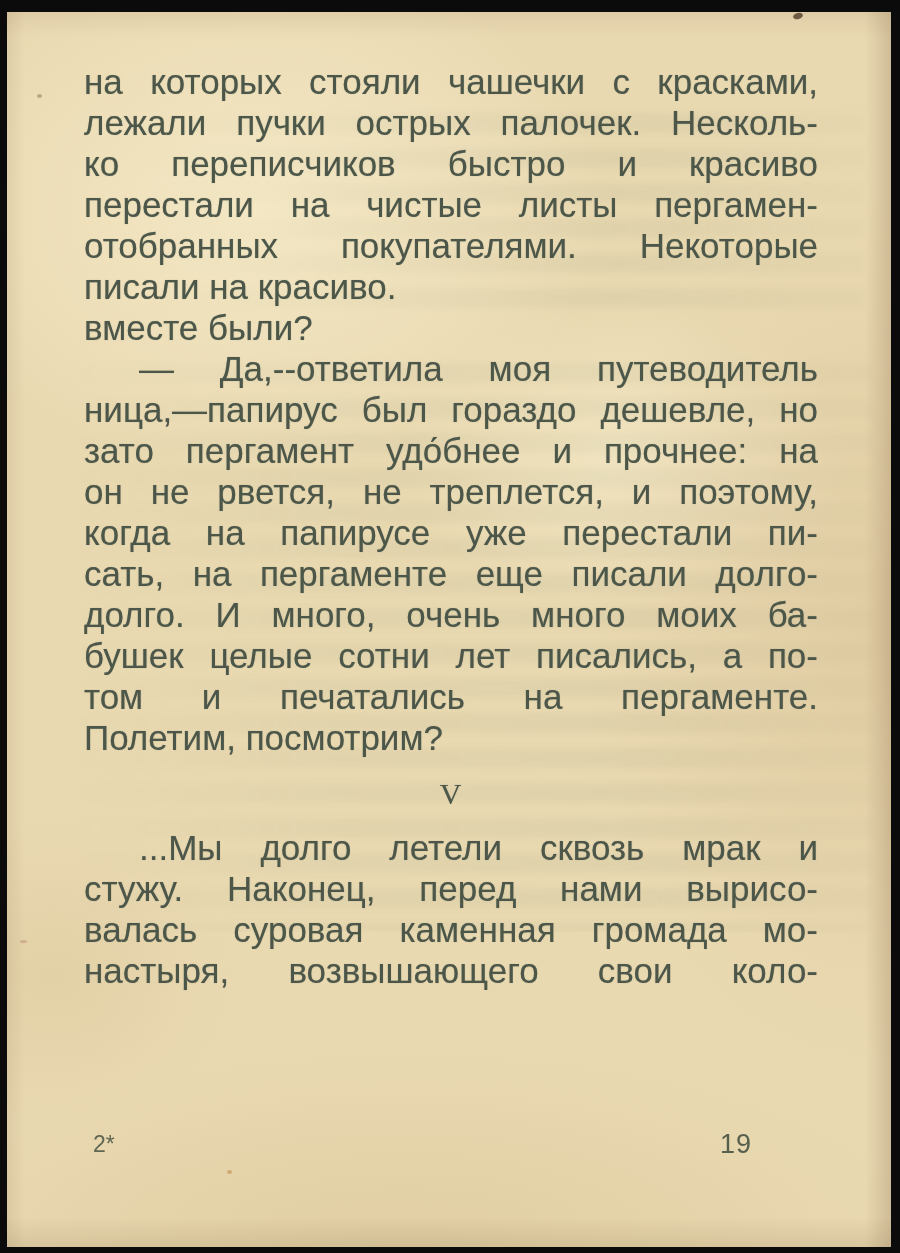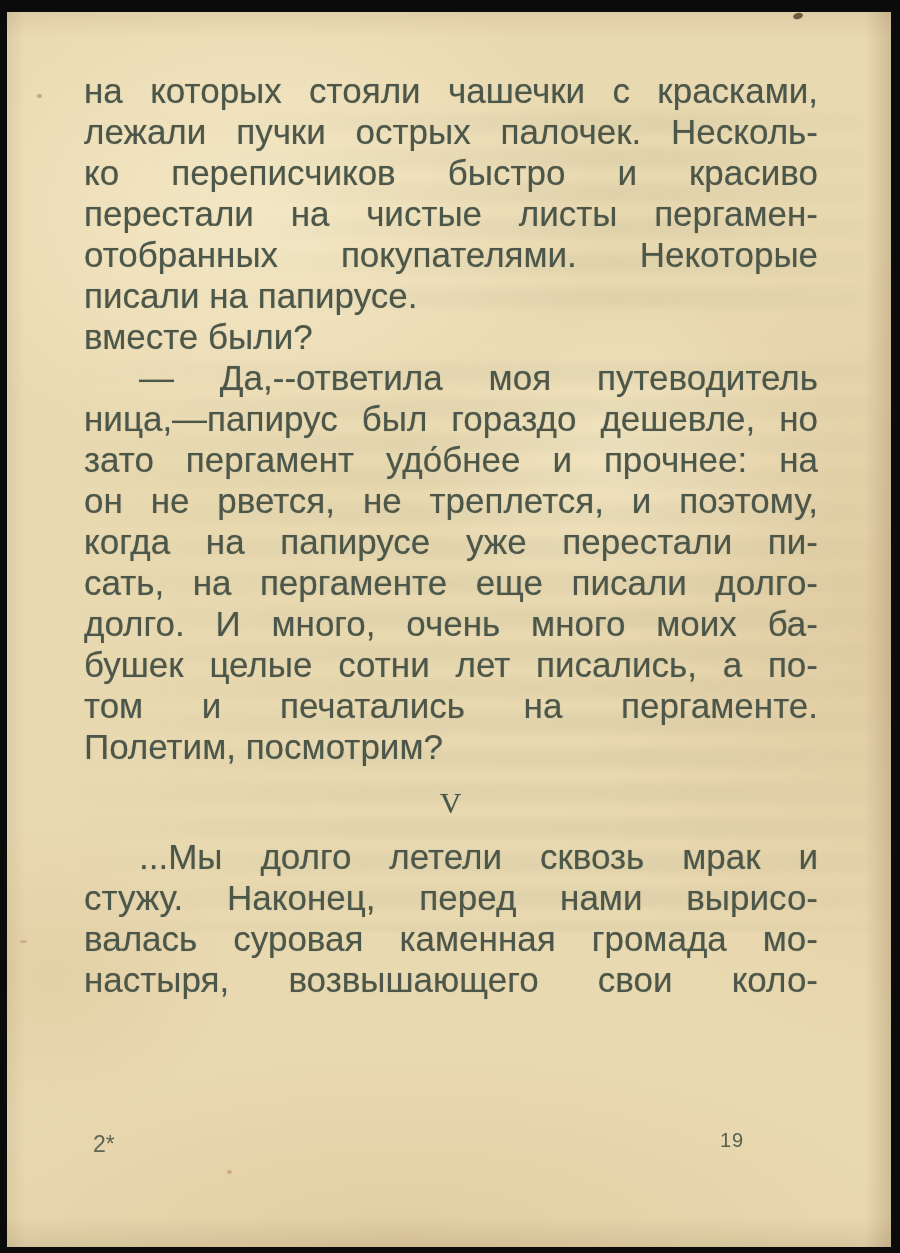--- a/index.html
+++ b/index.html
@@ -44,21 +44,21 @@
   .bleed-a{left:130px;top:95px;right:25px;height:215px;}
   .bleed-b{left:60px;top:345px;right:18px;height:575px;}
   .speck{position:absolute;border-radius:50%;z-index:3;pointer-events:none;}
   .speck-a{left:786px;top:1px;width:10px;height:6px;background:#59452f;transform:rotate(-15deg);opacity:.85;}
   .speck-b{left:220px;top:1158px;width:5px;height:4px;background:#b5772f;opacity:.45;}
   .speck-c{left:30px;top:82px;width:5px;height:4px;background:#6a5a40;opacity:.4;}
   .speck-d{left:13px;top:928px;width:7px;height:3px;background:#c08a7a;opacity:.5;}
 
   
   .text-col{
-    position:absolute;left:77px;top:58px;width:734px;z-index:4;
+    position:absolute;left:77px;top:49px;width:734px;z-index:4;
     color:#4c574a;
     font-size:35px;line-height:41px;
     text-shadow:0 0 1px rgba(76,87,74,.45);
   }
   .ln{
     height:41px;overflow:hidden;
     text-align:justify;
     text-align-last:justify;
   }
   .ln.end{text-align-last:left;}
@@ -69,42 +69,42 @@
     font-size:30px;line-height:38px;
     margin:17px 0 14px;
     letter-spacing:1px;
   }
   .sig-mark{
     position:absolute;left:86px;top:1119px;z-index:4;
     color:rgba(70,82,66,.85);font-size:23px;
   }
   .page-num{
     position:absolute;left:713px;top:1117px;z-index:4;
-    color:rgba(70,82,66,.9);font-size:20px;letter-spacing:1px;
+    color:rgba(70,82,66,.9);font-size:27px;letter-spacing:1px;
   }
 </style>
 </head>
 <body>
 
 <div class="paper">
   <div class="bleed bleed-a"></div>
   <div class="bleed bleed-b"></div>
   <div class="grain"></div>
   <div class="speck speck-a"></div>
   <div class="speck speck-b"></div>
   <div class="speck speck-c"></div>
   <div class="speck speck-d"></div>
 
   <div class="text-col">
     <div class="ln">на которых стояли чашечки с красками,</div>
     <div class="ln">лежали пучки острых палочек. Несколь-</div>
     <div class="ln">ко переписчиков быстро и красиво</div>
     <div class="ln">перестали на чистые листы пергамен-</div>
     <div class="ln">отобранных покупателями. Некоторые</div>
-    <div class="ln end">писали на папирусе.</div>
+    <div class="ln end">писали на красиво.</div>
     <div class="ln end">вместе были?</div>
     <div class="ln indent">— Да,--ответила моя путеводитель</div>
     <div class="ln">ница,—папирус был гораздо дешевле, но</div>
     <div class="ln">зато пергамент удо́бнее и прочнее: на</div>
     <div class="ln">он не рвется, не треплется, и поэтому,</div>
     <div class="ln">когда на папирусе уже перестали пи-</div>
     <div class="ln">сать, на пергаменте еще писали долго-</div>
     <div class="ln">долго. И много, очень много моих ба-</div>
     <div class="ln">бушек целые сотни лет писались, а по-</div>
     <div class="ln">том и печатались на пергаменте.</div>

